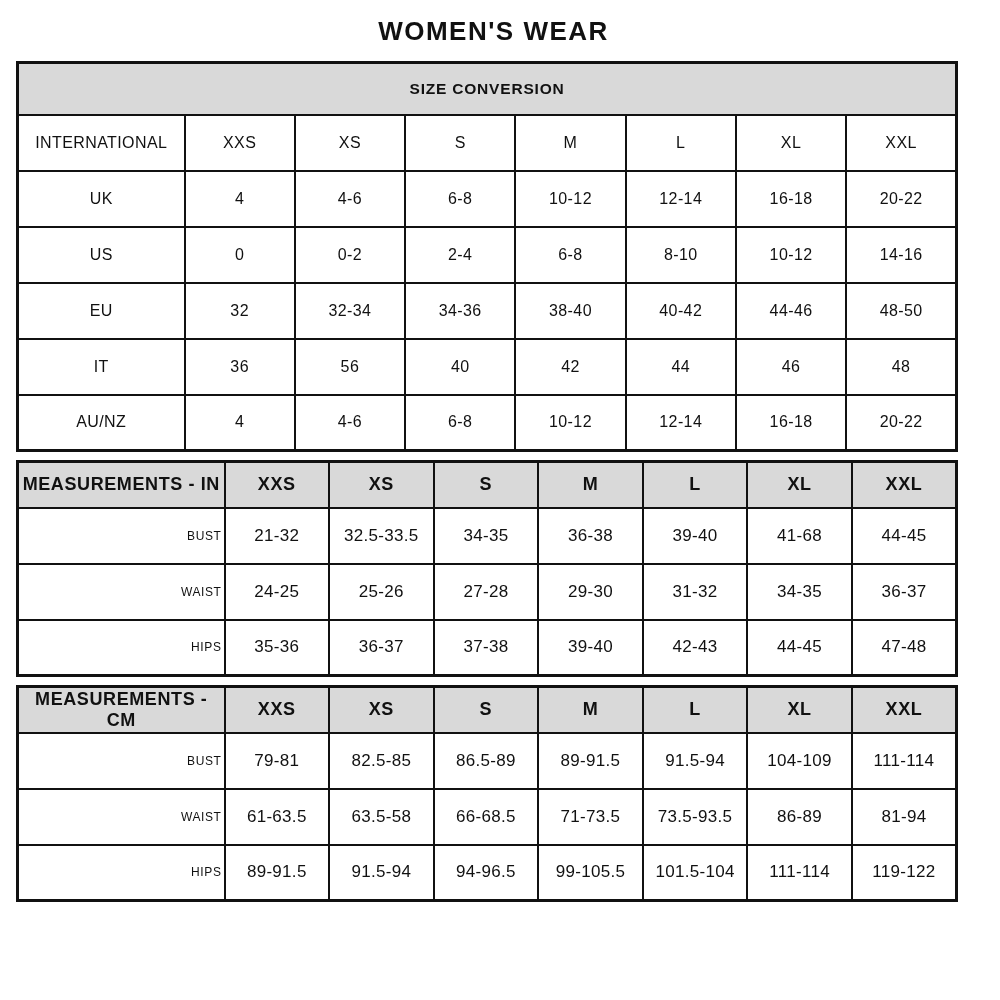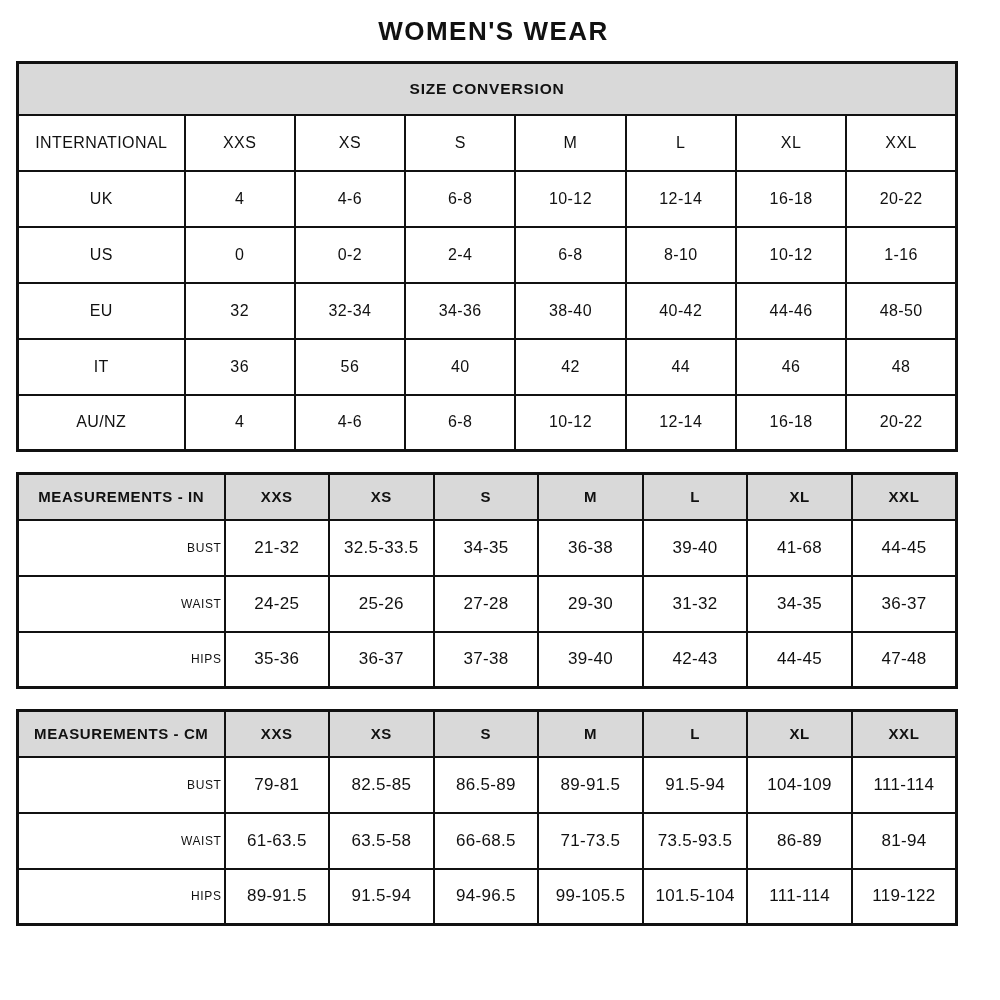--- a/index.html
+++ b/index.html
@@ -9,40 +9,40 @@
     width:1000px; height:1000px; background:var(--bg);
     font-family:"Liberation Sans", sans-serif; color:var(--text);
   }
   .page { padding:12px 29px 0 16px; }
   .title {
     text-align:center; font-size:26px; font-weight:bold;
     letter-spacing:1.5px; margin:4px 0 15px 0; line-height:30px;
   }
   table {
     border-collapse:collapse; table-layout:fixed;
-    width:942px; margin:0 0 20px 0;
+    width:942px; margin:0 0 8px 0;
     border:3px solid var(--border);
   }
   td {
     border:2px solid var(--border);
     text-align:center; vertical-align:middle;
     padding:0 2px; overflow:hidden;
   }
   
   .t-conv .banner-cell {
     height:52px; background:var(--header-bg);
     font-weight:bold; font-size:15.5px; letter-spacing:0.8px;
   }
   .t-conv .header-cell, .t-conv .row-label-cell, .t-conv .value-cell {
     height:56px; font-size:16px; letter-spacing:0.4px;
   }
   
   .t-meas .header-cell {
     height:46px; background:var(--header-bg);
-    font-weight:bold; font-size:15px; letter-spacing:0.6px;
+    font-weight:bold; font-size:18px; letter-spacing:0.6px;
   }
   .t-meas .row-label-cell { height:56px; font-size:12px; letter-spacing:0.6px;text-align:right; }
   .t-meas .value-cell { height:56px; font-size:17px; letter-spacing:0.3px; }
 </style>
 </head>
 <body>
 
 <div class="page">
   <div class="title">WOMEN'S WEAR</div>
 
@@ -82,21 +82,21 @@
           <td class="value-cell">20-22</td>
         </tr>
         <tr>
           <td class="row-label-cell">US</td>
           <td class="value-cell">0</td>
           <td class="value-cell">0-2</td>
           <td class="value-cell">2-4</td>
           <td class="value-cell">6-8</td>
           <td class="value-cell">8-10</td>
           <td class="value-cell">10-12</td>
-          <td class="value-cell">1-16</td>
+          <td class="value-cell">14-16</td>
         </tr>
         <tr>
           <td class="row-label-cell">EU</td>
           <td class="value-cell">32</td>
           <td class="value-cell">32-34</td>
           <td class="value-cell">34-36</td>
           <td class="value-cell">38-40</td>
           <td class="value-cell">40-42</td>
           <td class="value-cell">44-46</td>
           <td class="value-cell">48-50</td>

